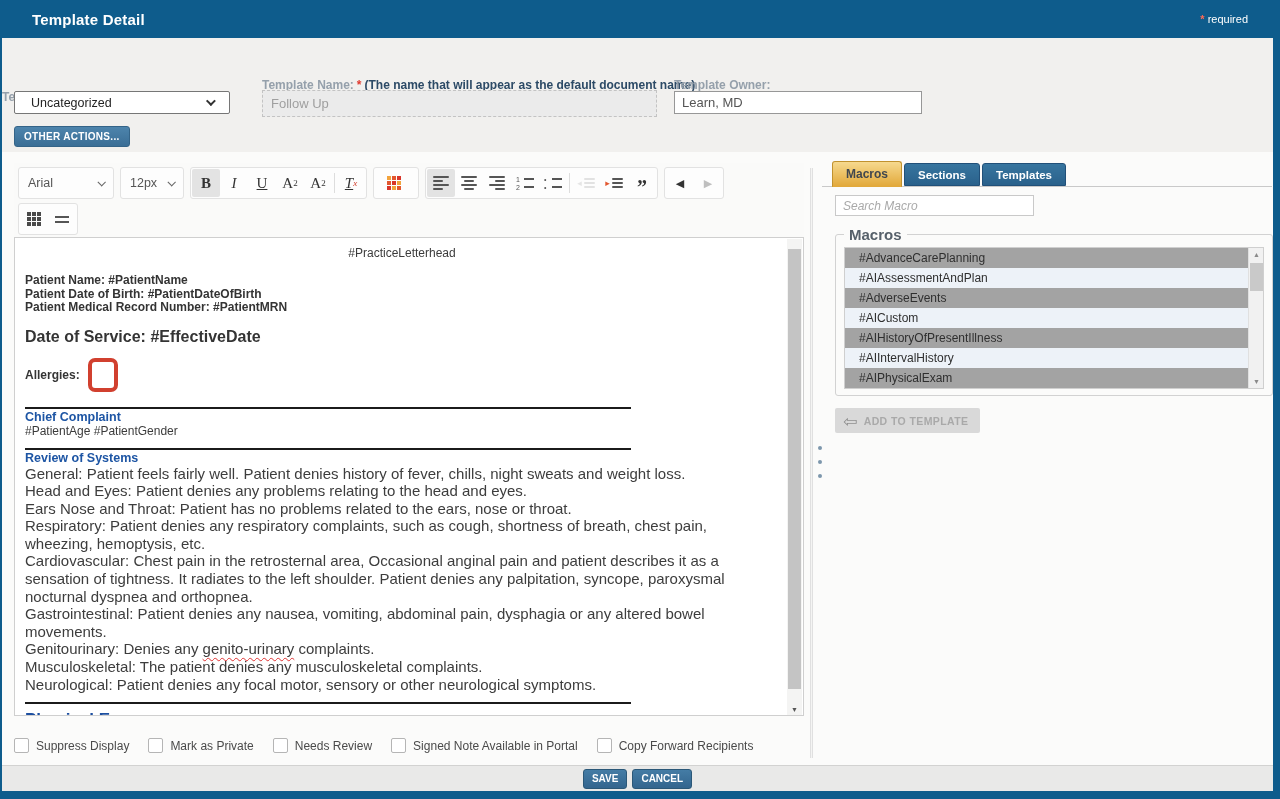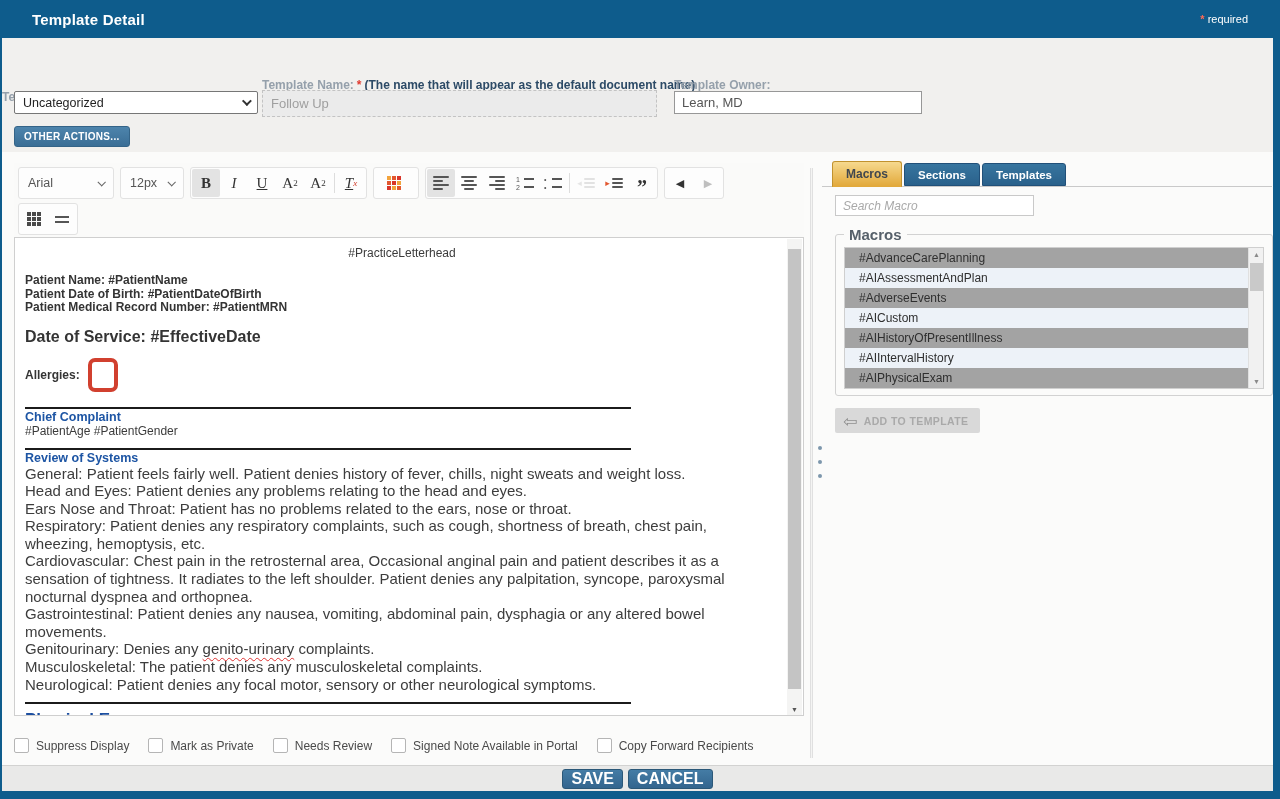--- a/index.html
+++ b/index.html
@@ -19,21 +19,21 @@
   .req-note .star{color:#ff6a55;font-weight:700;margin-right:3px;}
   .left-border{position:absolute;left:0;top:38px;width:2px;height:753px;background:var(--header-blue);}
   .right-border{position:absolute;left:1273px;top:38px;width:7px;height:761px;background:var(--header-blue);}
   .bottom-strip{position:absolute;left:0;top:791px;width:1280px;height:8px;background:var(--header-blue);}
 
   
   .form-bar{position:absolute;left:2px;top:38px;width:1271px;height:114px;background:#f1f0ee;}
   .f-label{position:absolute;font-size:12px;font-weight:700;color:#95a0ab;}
   .f-hint{color:#2c4a66;}
   .f-star{color:#e03a2f;margin:0 3px;}
-  .cat-select{position:absolute;left:12px;top:53px;width:244px;height:23px;background:#fff;border:1px solid #767676;border-radius:2px;font-size:12.5px;color:#222;display:flex;align-items:center;padding:0 8px;cursor:default;}
+  .cat-select{position:absolute;left:12px;top:53px;width:216px;height:23px;background:#fff;border:1px solid #767676;border-radius:2px;font-size:12.5px;color:#222;display:flex;align-items:center;padding:0 16px;cursor:default;}
   .cat-select .chev{margin-left:auto;width:7px;height:7px;border-right:2px solid #333;border-bottom:2px solid #333;transform:rotate(45deg) translateY(-2px);}
   .name-input{position:absolute;left:260px;top:52px;width:395px;height:27px;background:#ebebeb;border:1px dashed #c3c3c3;font-size:13px;color:#9f9f9f;padding:0 8px;font-family:"Liberation Sans",sans-serif;}
   .owner-input{position:absolute;left:672px;top:53px;width:248px;height:23px;background:#fff;border:1px solid #979797;font-size:13px;color:#555;padding:0 7px;font-family:"Liberation Sans",sans-serif;}
   .other-actions{position:absolute;left:12px;top:88px;height:21px;padding:0 9px;background:linear-gradient(#4d84ac,#3a6e96);border:1px solid #346488;border-radius:3px;color:#fff;font-size:10px;font-weight:700;letter-spacing:.3px;cursor:pointer;font-family:"Liberation Sans",sans-serif;}
 
   
   .editor-wrap{position:absolute;left:14px;top:163px;width:790px;height:553px;}
   .toolbar{position:absolute;left:0;top:0;width:100%;height:74px;background:#fafaf9;}
   .tb-row{display:flex;gap:6px;padding:4px 4px 0 4px;align-items:center;}
   .tb-group{display:flex;align-items:center;background:#fdfdfd;border:1px solid #e2e2e2;border-radius:3px;padding:1px;height:32px;}
@@ -109,21 +109,21 @@
   .list-scroll .thumb{position:absolute;left:1px;top:15px;width:13px;height:28px;background:#c9c9c9;}
   .add-btn{position:absolute;left:13px;top:248px;height:25px;padding:0 12px 0 8px;background:#d9d9d9;border:none;border-radius:2px;color:#a9a9a9;font-size:10.5px;font-weight:700;letter-spacing:.4px;display:flex;align-items:center;gap:6px;cursor:default;font-family:"Liberation Sans",sans-serif;}
   .add-btn .arrow{font-family:"DejaVu Sans",sans-serif;font-size:17px;color:#8f8f8f;font-weight:400;}
 
   
   .checkbox-row{position:absolute;left:14px;top:738px;display:flex;align-items:center;gap:19px;}
   .cb-item{display:flex;align-items:center;gap:7px;cursor:pointer;}
   .cb-box{width:15px;height:15px;background:#fff;border:1px solid #b5b5b5;border-radius:2px;}
   .cb-label{font-size:12px;color:#4a4a4a;}
   .action-bar{position:absolute;left:2px;top:765px;width:1271px;height:26px;background:#e9e9e8;border-top:1px solid #d2d2d1;display:flex;align-items:center;justify-content:center;gap:5px;}
-  .blue-btn{height:20px;padding:0 8px;background:linear-gradient(#447ca5,#33658e);border:1px solid #2b5878;border-radius:3px;color:#fff;font-size:16px;font-weight:700;cursor:pointer;font-family:"Liberation Sans",sans-serif;}
+  .blue-btn{height:20px;padding:0 8px;background:linear-gradient(#447ca5,#33658e);border:1px solid #2b5878;border-radius:3px;color:#fff;font-size:10px;font-weight:700;cursor:pointer;font-family:"Liberation Sans",sans-serif;}
 </style>
 </head>
 <body>
 
 <div class="page">
 
   <div class="top-header">
     <div class="title">Template Detail</div>
     <div class="req-note">
       <span class="star">*</span><span>required</span>

